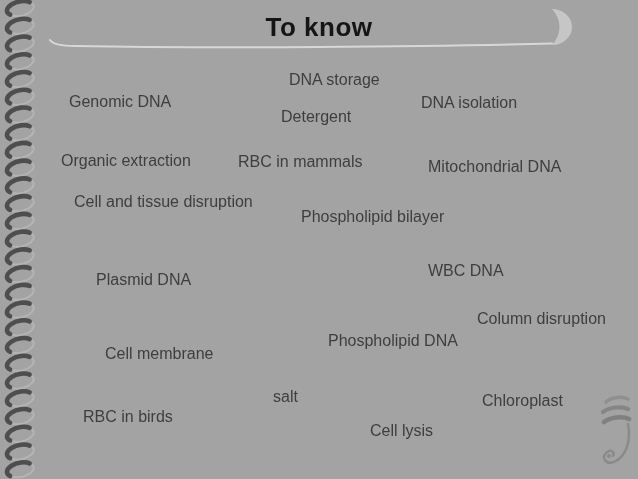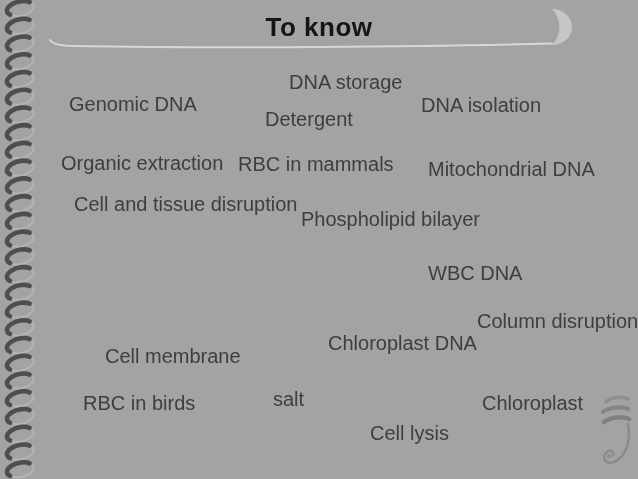--- a/index.html
+++ b/index.html
@@ -38,21 +38,21 @@
   }
   .flourish-svg {
     position: absolute;
     left: 594px;
     top: 388px;
     width: 44px;
     height: 89px;
   }
   .term {
     position: absolute;
-    font-size: 20px;
+    font-size: 16px;
     line-height: 1.1;
     color: #3e3e3e;
     white-space: nowrap;
   }
 </style>
 </head>
 <body>
 
 <div class="slide">
 
@@ -170,33 +170,34 @@
   <svg class="underline-svg" viewBox="0 0 638 62" xmlns="http://www.w3.org/2000/svg">
     <path d="M 50 40 Q 54 46 75 46 C 210 48.5 430 47 552 43.5" fill="none" stroke="#d8d8d8" stroke-width="2" stroke-linecap="round"></path>
     <path d="M 552 9 A 20 18 0 1 1 552 45 A 32 28 0 0 0 552 9 Z" fill="#c6c6c6"></path>
   </svg>
 
   <div class="title">To know</div>
 
   <span class="term" style="left:289px; top:71px">DNA storage</span>
   <span class="term" style="left:69px;  top:93px">Genomic DNA</span>
   <span class="term" style="left:421px; top:94px">DNA isolation</span>
-  <span class="term" style="left:265px; top:108px">Detergent</span>
+  <span class="term" style="left:281px; top:108px">Detergent</span>
   <span class="term" style="left:61px;  top:152px">Organic extraction</span>
   <span class="term" style="left:238px; top:153px">RBC in mammals</span>
   <span class="term" style="left:428px; top:158px">Mitochondrial DNA</span>
   <span class="term" style="left:301px; top:208px">Phospholipid bilayer</span>
   <span class="term" style="left:74px;  top:193px">Cell and tissue disruption</span>
+  <span class="term" style="left:96px;  top:271px">Plasmid DNA</span>
   <span class="term" style="left:428px; top:262px">WBC DNA</span>
   <span class="term" style="left:477px; top:310px">Column disruption</span>
-  <span class="term" style="left:328px; top:332px">Chloroplast DNA</span>
+  <span class="term" style="left:328px; top:332px">Phospholipid DNA</span>
   <span class="term" style="left:105px; top:345px">Cell membrane</span>
   <span class="term" style="left:273px; top:388px">salt</span>
   <span class="term" style="left:482px; top:392px">Chloroplast</span>
-  <span class="term" style="left:83px;  top:392px">RBC in birds</span>
+  <span class="term" style="left:83px;  top:408px">RBC in birds</span>
   <span class="term" style="left:370px; top:422px">Cell lysis</span>
 
   <svg class="flourish-svg" viewBox="0 0 44 89" xmlns="http://www.w3.org/2000/svg">
     <path d="M 12 14 C 17 9 28 8 34 11" fill="none" stroke="#8f8f8f" stroke-width="3.6" stroke-linecap="round"></path>
     <path d="M 9 24 C 15 19 28 18 34 21" fill="none" stroke="#858585" stroke-width="4.2" stroke-linecap="round"></path>
     <path d="M 10 34 C 16 29 29 28 35 31" fill="none" stroke="#808080" stroke-width="4.6" stroke-linecap="round"></path>
     <path d="M 34 36 C 37 52 33 68 20 74 C 11 77 7 69 13 64 C 17 61 21 64 19 68" fill="none" stroke="#8a8a8a" stroke-width="2.4" stroke-linecap="round"></path>
     <circle cx="15" cy="68" r="2" fill="#8a8a8a"></circle>
   </svg>
 

